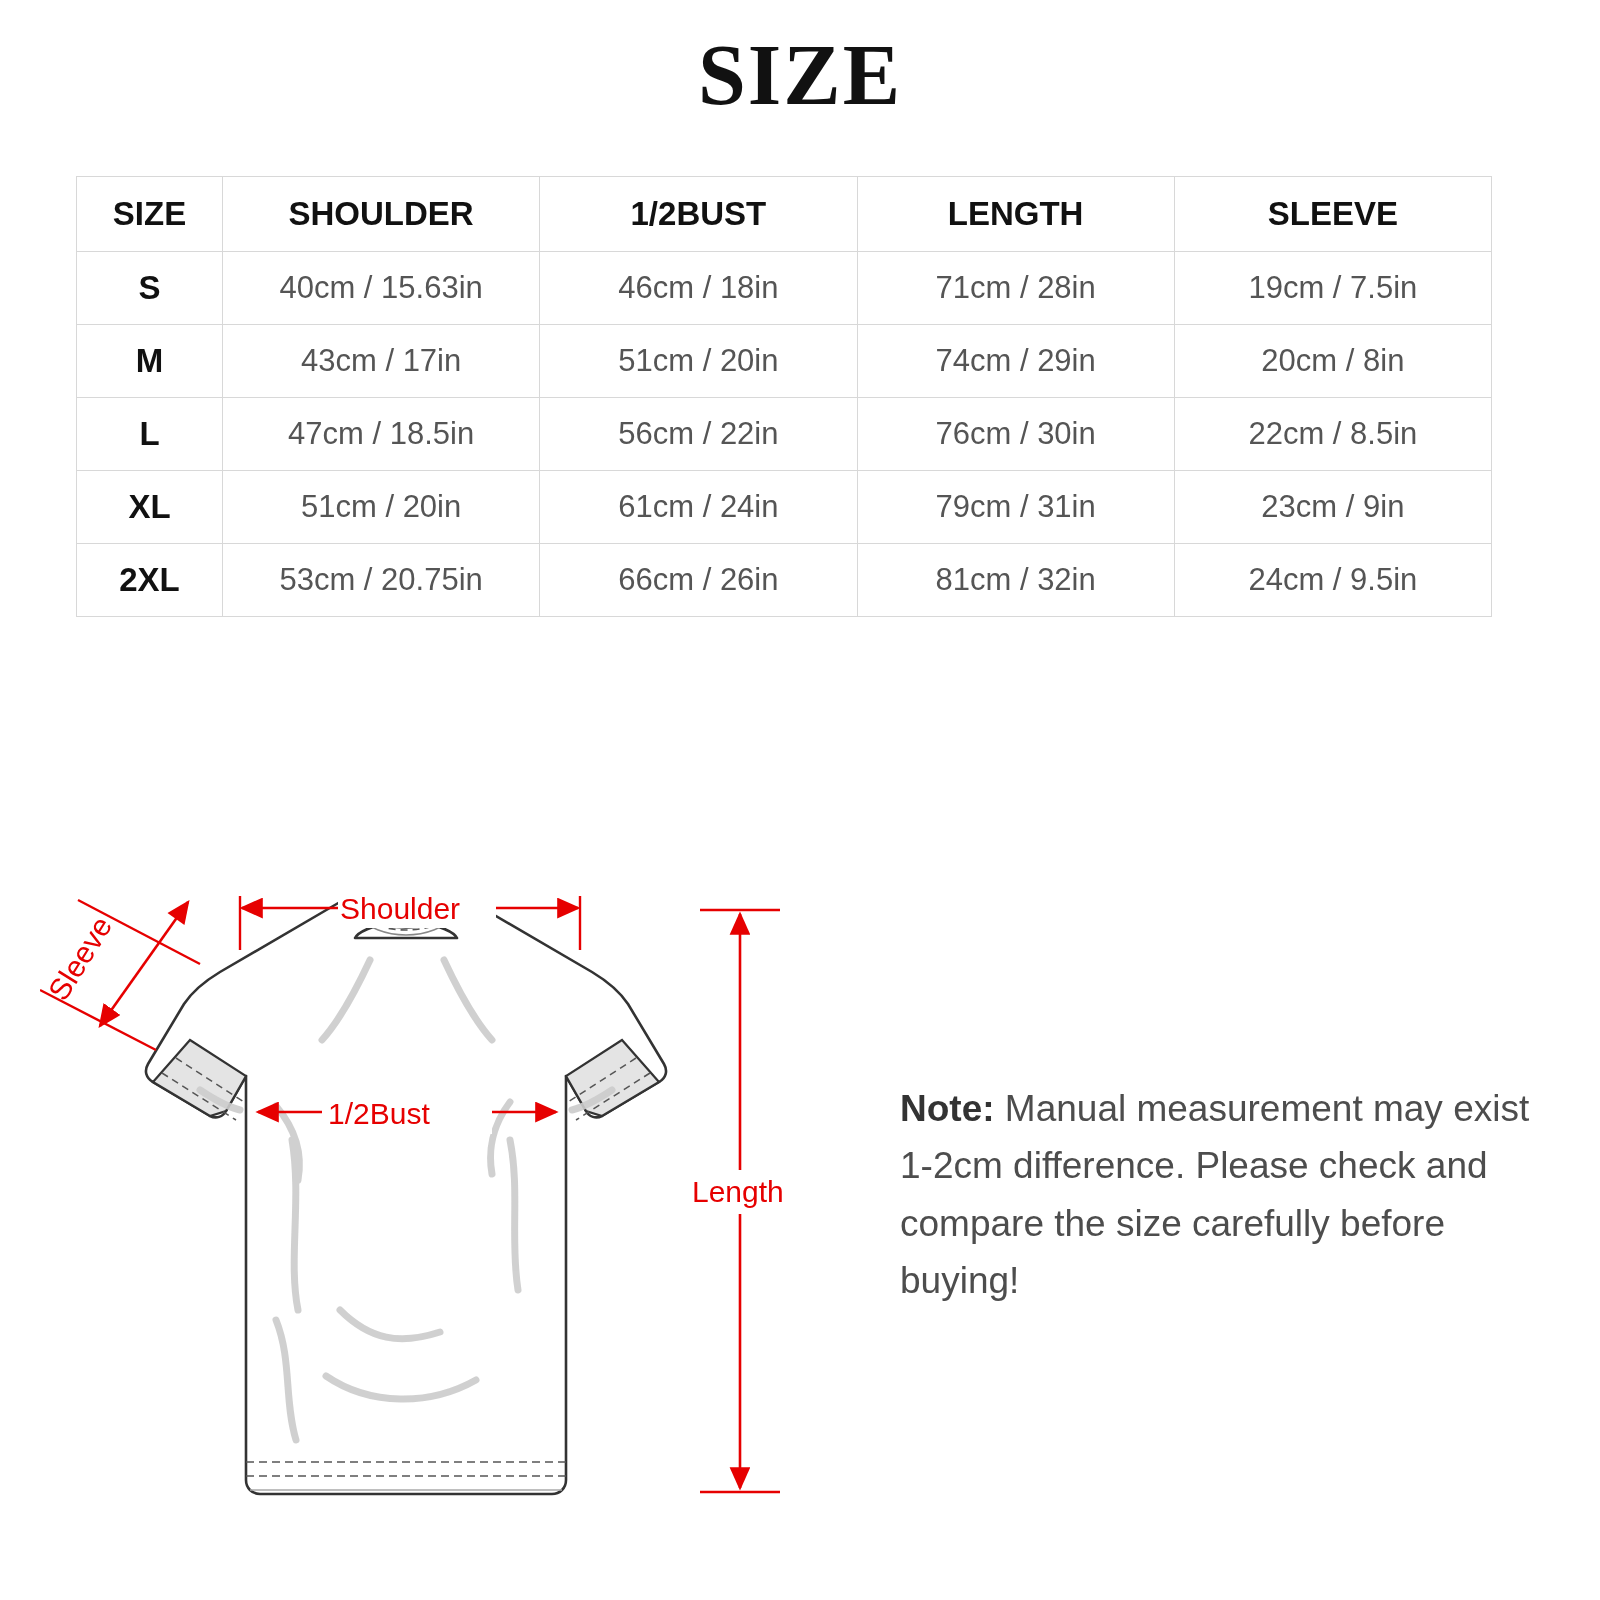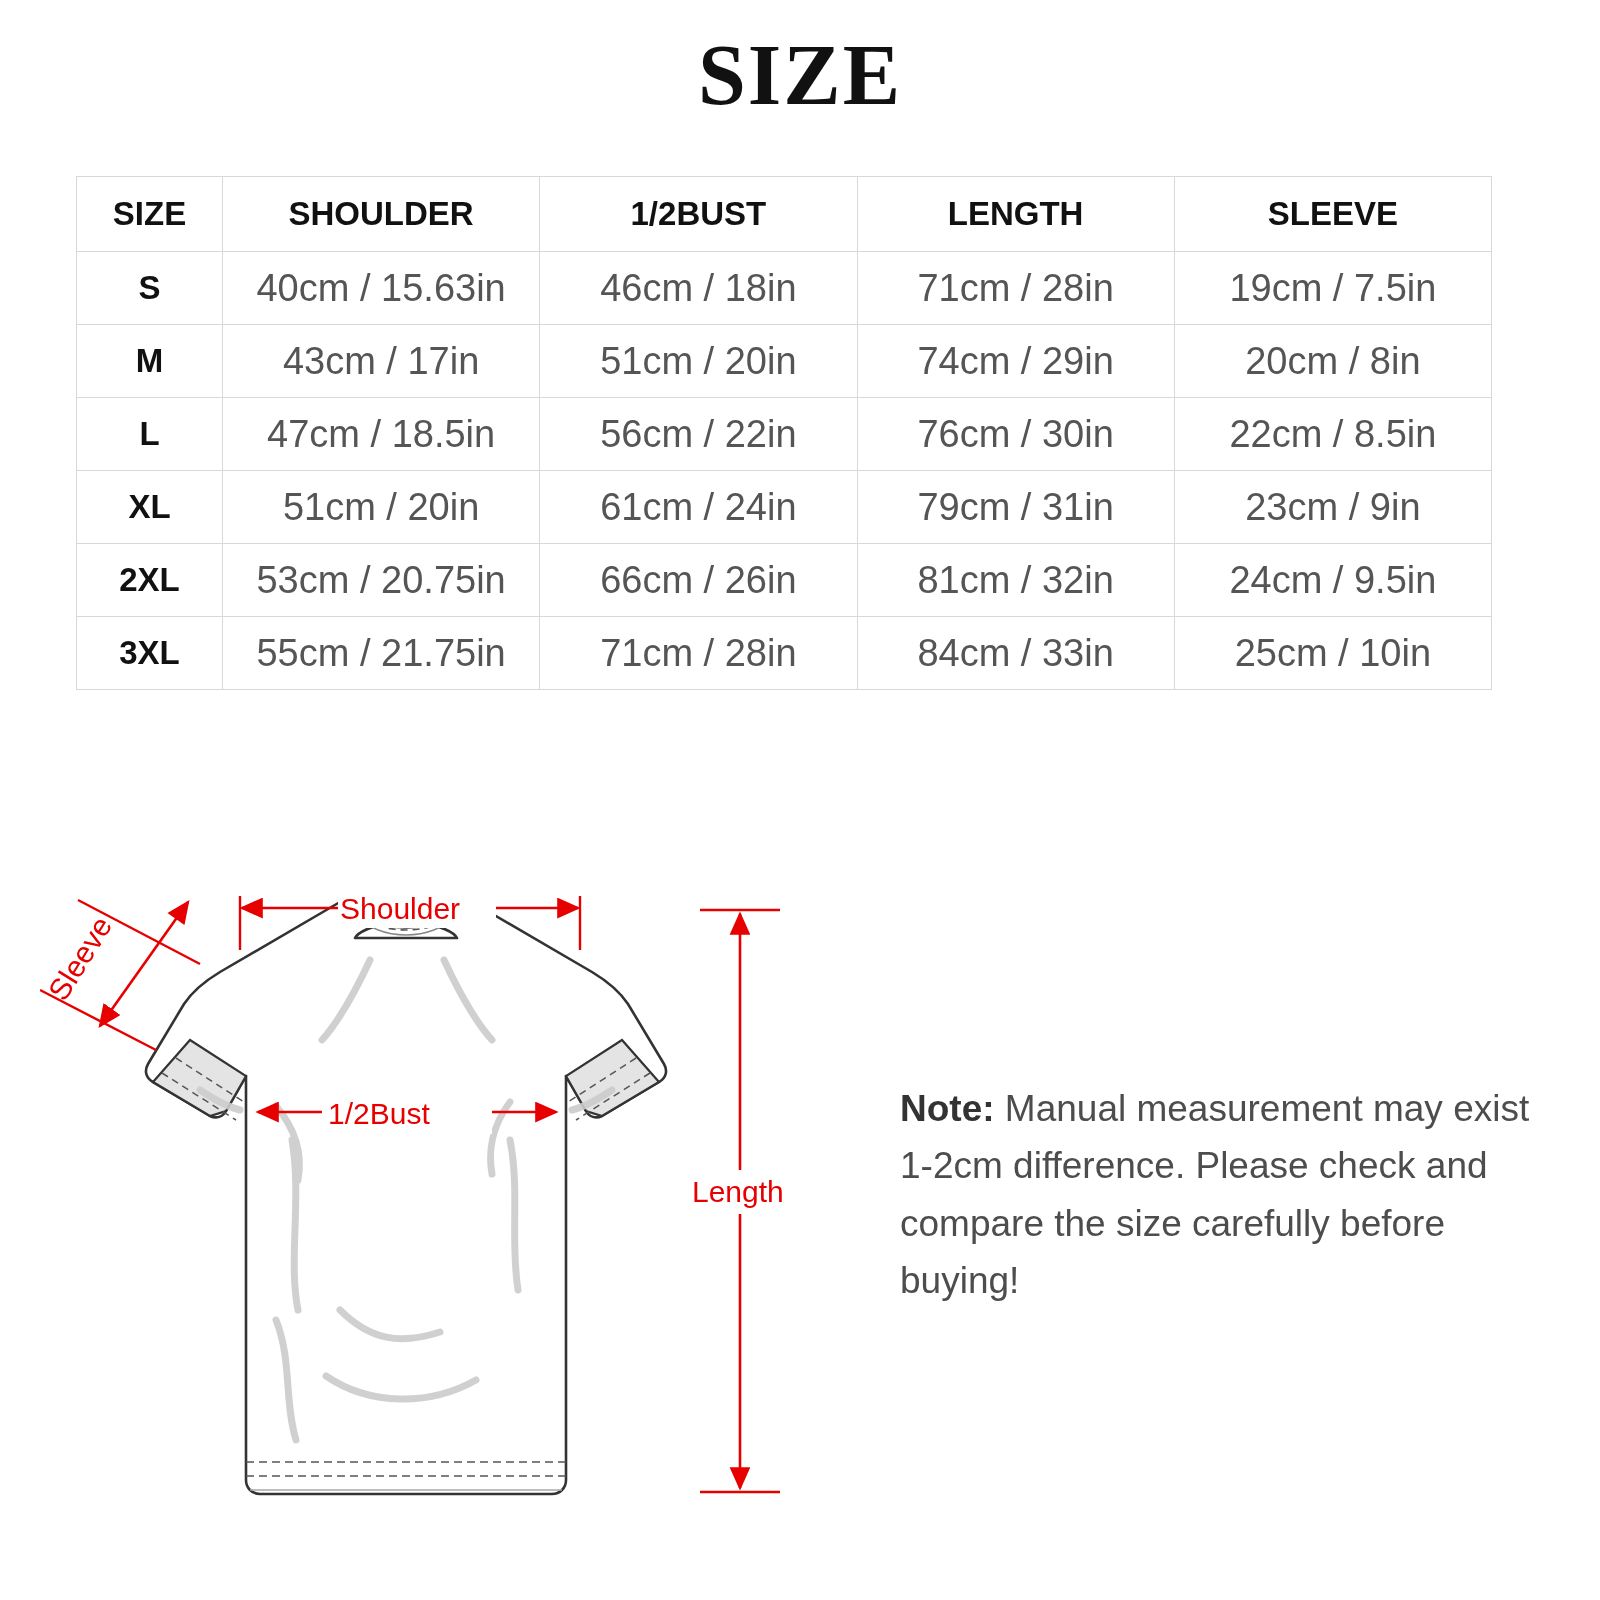--- a/index.html
+++ b/index.html
@@ -38,21 +38,21 @@
     width: 100%;
     border-collapse: collapse;
     table-layout: fixed;
   }
   table.size-table th,
   table.size-table td {
     border: 1px solid #d8d8d8;
     height: 70px;
     text-align: center;
     vertical-align: middle;
-    font-size: 38px;
+    font-size: 31px;
   }
   table.size-table thead th {
     font-weight: bold;
     color: #111111;
     font-size: 33px;
     height: 72px;
   }
   table.size-table col.c-size { width: 146px; }
   table.size-table col.c-data { width: auto; }
   table.size-table tbody td.size-cell {
@@ -151,27 +151,20 @@
         <td class="val">61cm / 24in</td>
         <td class="val">79cm / 31in</td>
         <td class="val">23cm / 9in</td>
       </tr>
       <tr>
         <td class="size-cell">2XL</td>
         <td class="val">53cm / 20.75in</td>
         <td class="val">66cm / 26in</td>
         <td class="val">81cm / 32in</td>
         <td class="val">24cm / 9.5in</td>
-      </tr>
-      <tr>
-        <td class="size-cell">3XL</td>
-        <td class="val">55cm / 21.75in</td>
-        <td class="val">71cm / 28in</td>
-        <td class="val">84cm / 33in</td>
-        <td class="val">25cm / 10in</td>
       </tr>
     </tbody>
   </table>
 </div>
 
 <div class="diagram">
 
   <svg class="shirt-svg" viewBox="0 0 860 760">
     <defs>
       <marker id="arrowR" markerWidth="10" markerHeight="10" refX="8" refY="4" orient="auto">

